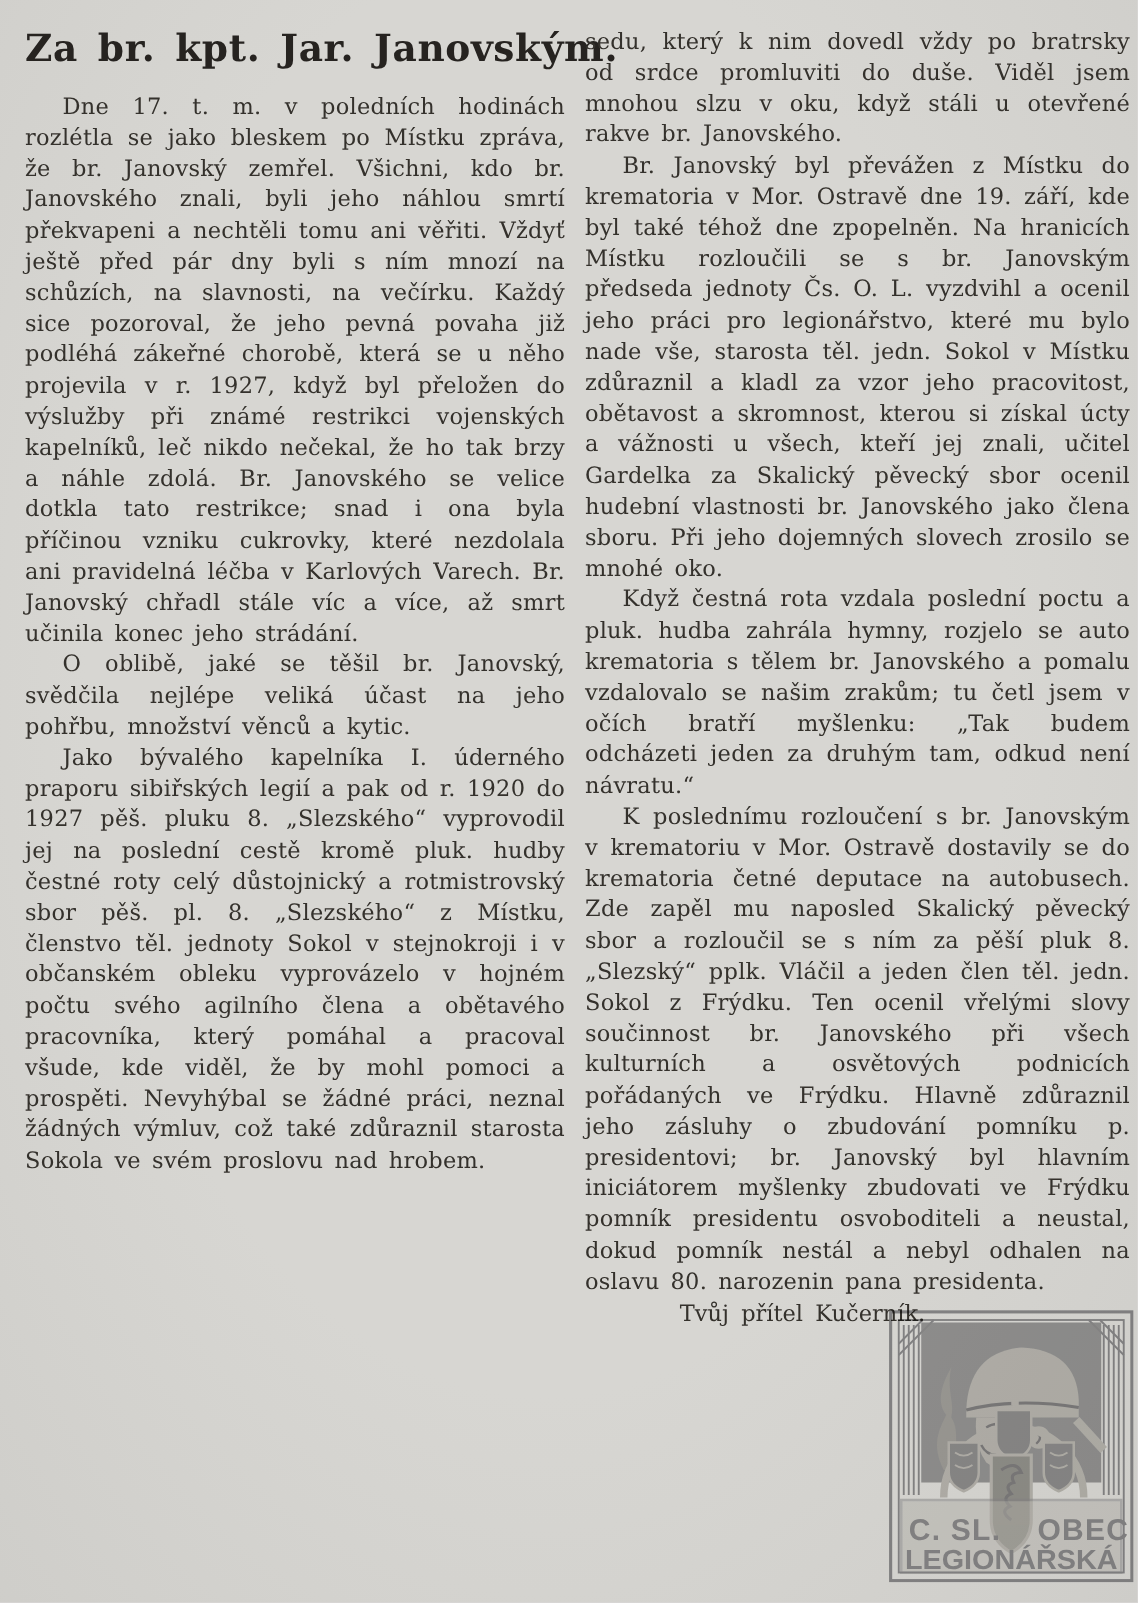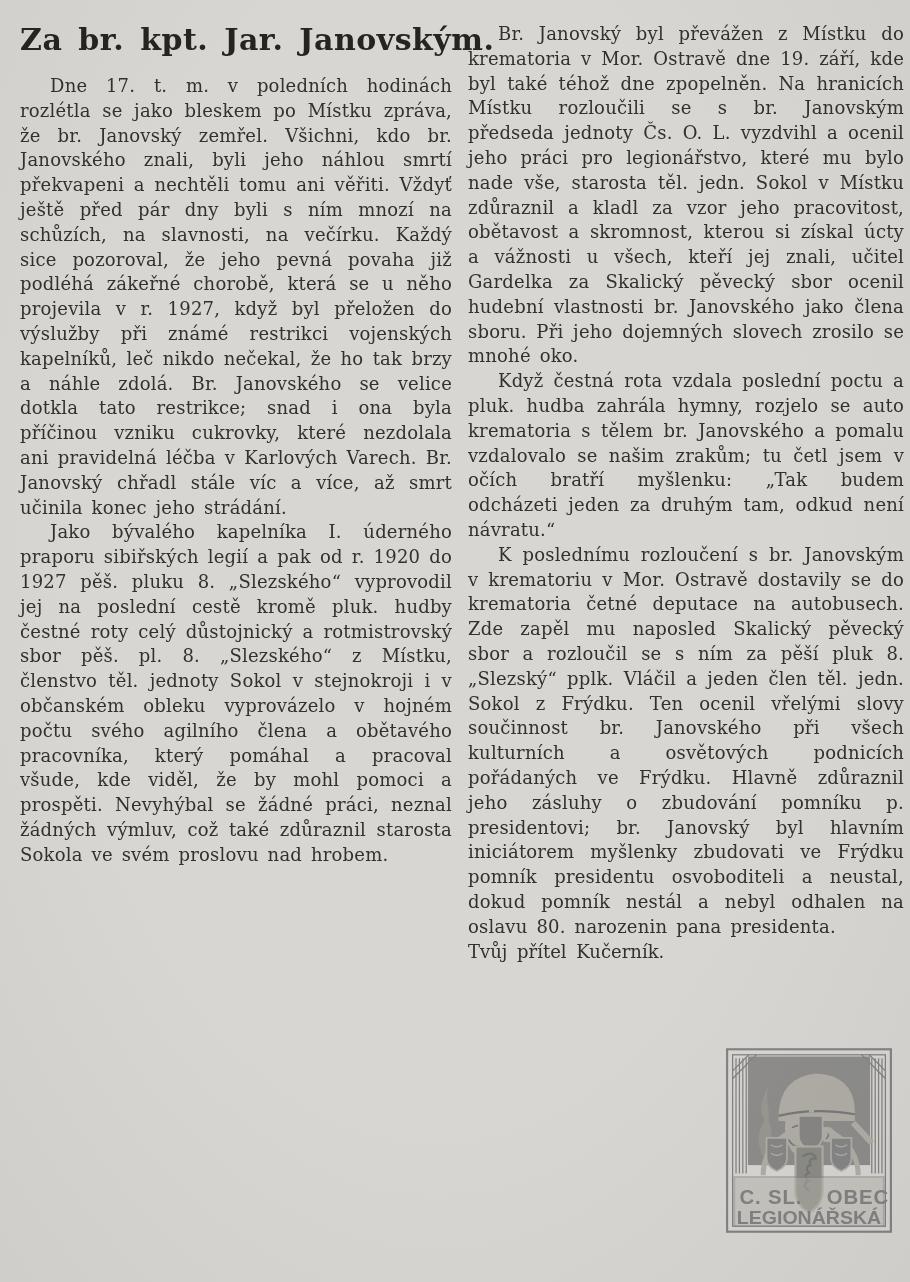--- a/index.html
+++ b/index.html
@@ -21,47 +21,49 @@
   }
   .para{
     font-size:18px;line-height:24.8px;
     text-align:justify;text-indent:30px;
     margin:0;word-spacing:3px;letter-spacing:.2px;
     color:#34312c;
   }
   .para.no-indent{text-indent:0;}
   .signature{
     font-size:18px;line-height:24.8px;margin:1px 88px 0 0;
-    text-align:left;word-spacing:4px;color:#34312c;
+    text-align:center;word-spacing:4px;color:#34312c;
   }
   .stamp{
     position:absolute;left:711px;top:1048px;
-    width:196px;height:185px;
+    width:196px;height:218px;
     opacity:.82;mix-blend-mode:multiply;
     pointer-events:none;
   }
   .stamp svg{display:block;width:100%;height:100%;}
   .stamp text{
     font-family:"Liberation Sans","DejaVu Sans",sans-serif;
     font-weight:700;fill:#85858a;
   }
 </style>
 </head>
 <body>
 
 <div class="page">
   <div class="columns">
 
     <div class="column column-left">
       <h1 class="title">Za br. kpt. Jar. Janovským.</h1>
       <p class="para">Dne 17. t. m. v poledních hodinách rozlétla se jako bleskem po Místku zpráva, že br. Janovský zemřel. Všichni, kdo br. Janovského znali, byli jeho náhlou smrtí překvapeni a nechtěli tomu ani věřiti. Vždyť ještě před pár dny byli s ním mnozí na schůzích, na slavnosti, na večírku. Každý sice pozoroval, že jeho pevná povaha již podléhá zákeřné chorobě, která se u něho projevila v r. 1927, když byl přeložen do výslužby při známé restrikci vojenských kapelníků, leč nikdo nečekal, že ho tak brzy a náhle zdolá. Br. Janovského se velice dotkla tato restrikce; snad i ona byla příčinou vzniku cukrovky, které nezdolala ani pravidelná léčba v Karlových Varech. Br. Janovský chřadl stále víc a více, až smrt učinila konec jeho strádání.</p>
+      <p class="para">O oblibě, jaké se těšil br. Janovský, svědčila nejlépe veliká účast na jeho pohřbu, množství věnců a kytic.</p>
       <p class="para">Jako bývalého kapelníka I. úderného praporu sibiřských legií a pak od r. 1920 do 1927 pěš. pluku 8. „Slezského“ vyprovodil jej na poslední cestě kromě pluk. hudby čestné roty celý důstojnický a rotmistrovský sbor pěš. pl. 8. „Slezského“ z Místku, členstvo těl. jednoty Sokol v stejnokroji i v občanském obleku vyprovázelo v hojném počtu svého agilního člena a obětavého pracovníka, který pomáhal a pracoval všude, kde viděl, že by mohl pomoci a prospěti. Nevyhýbal se žádné práci, neznal žádných výmluv, což také zdůraznil starosta Sokola ve svém proslovu nad hrobem.</p>
     </div>
 
     <div class="column column-right">
+      <p class="para no-indent">sedu, který k nim dovedl vždy po bratrsky od srdce promluviti do duše. Viděl jsem mnohou slzu v oku, když stáli u otevřené rakve br. Janovského.</p>
       <p class="para">Br. Janovský byl převážen z Místku do krematoria v Mor. Ostravě dne 19. září, kde byl také téhož dne zpopelněn. Na hranicích Místku rozloučili se s br. Janovským předseda jednoty Čs. O. L. vyzdvihl a ocenil jeho práci pro legionářstvo, které mu bylo nade vše, starosta těl. jedn. Sokol v Místku zdůraznil a kladl za vzor jeho pracovitost, obětavost a skromnost, kterou si získal úcty a vážnosti u všech, kteří jej znali, učitel Gardelka za Skalický pěvecký sbor ocenil hudební vlastnosti br. Janovského jako člena sboru. Při jeho dojemných slovech zrosilo se mnohé oko.</p>
       <p class="para">Když čestná rota vzdala poslední poctu a pluk. hudba zahrála hymny, rozjelo se auto krematoria s tělem br. Janovského a pomalu vzdalovalo se našim zrakům; tu četl jsem v očích bratří myšlenku: „Tak budem odcházeti jeden za druhým tam, odkud není návratu.“</p>
       <p class="para">K poslednímu rozloučení s br. Janovským v krematoriu v Mor. Ostravě dostavily se do krematoria četné deputace na autobusech. Zde zapěl mu naposled Skalický pěvecký sbor a rozloučil se s ním za pěší pluk 8. „Slezský“ pplk. Vláčil a jeden člen těl. jedn. Sokol z Frýdku. Ten ocenil vřelými slovy součinnost br. Janovského při všech kulturních a osvětových podnicích pořádaných ve Frýdku. Hlavně zdůraznil jeho zásluhy o zbudování pomníku p. presidentovi; br. Janovský byl hlavním iniciátorem myšlenky zbudovati ve Frýdku pomník presidentu osvoboditeli a neustal, dokud pomník nestál a nebyl odhalen na oslavu 80. narozenin pana presidenta.</p>
       <p class="signature">Tvůj přítel Kučerník.</p>
     </div>
 
   </div>
 
   <div class="stamp">
     <svg viewBox="0 0 196 218" xmlns="http://www.w3.org/2000/svg">

